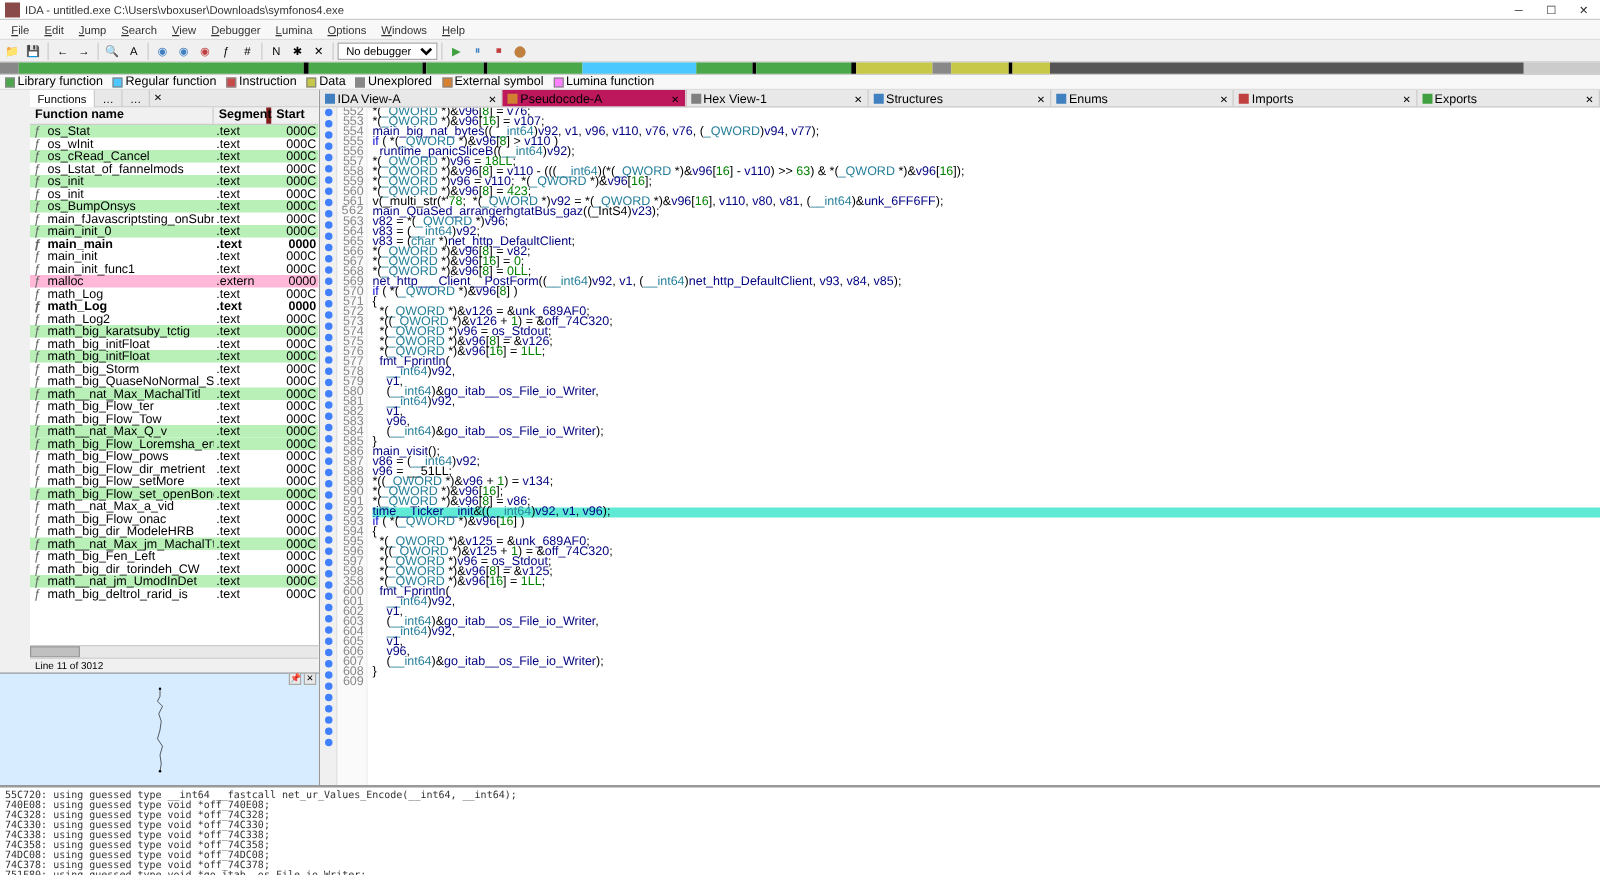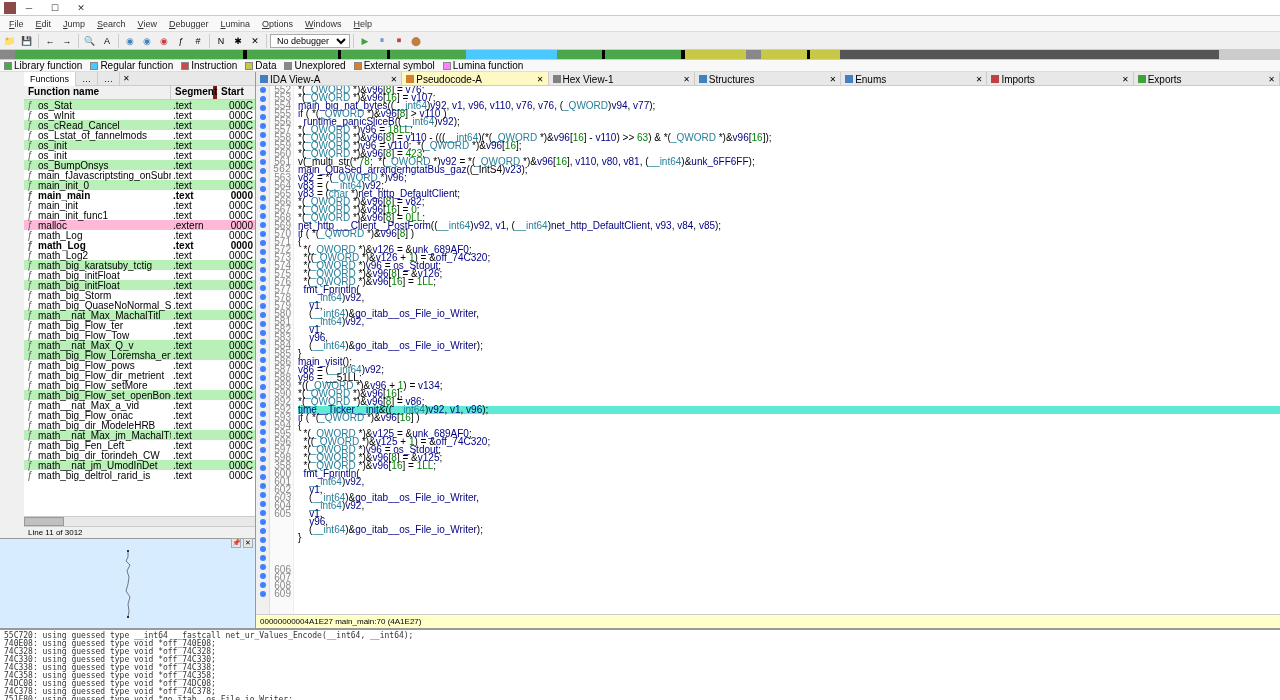--- a/index.html
+++ b/index.html
@@ -45,21 +45,21 @@
 .func-scroll-thumb { width: 40px; background: #c0c0c0; border: 1px solid #999; }
 .func-status { height: 12px; background: #f0f0f0; border-top: 1px solid #ccc; font-size: 8px; padding: 0 4px; line-height: 12px; }
 .graph-pane { height: 90px; background: #d8ecff; border-top: 1px solid #999; position: relative; }
 .graph-tabs { position: absolute; top: -1px; right: 2px; display: flex; gap: 2px; }
 .graph-tab { width: 10px; height: 10px; font-size: 7px; background: #e8e8e8; border: 1px solid #aaa; text-align: center; cursor: pointer; }
 .graph-content { width: 100%; height: 100%; display: flex; align-items: center; justify-content: center; }
 .graph-svg { width: 20px; height: 70px; }
 .right-pane { flex: 1; display: flex; flex-direction: column; background: #fff; }
 .right-tabs { height: 14px; background: #e8e8e8; display: flex; border-bottom: 1px solid #ccc; overflow: hidden; }
 .right-tab { flex: 1; min-width: 0; display: flex; align-items: center; padding: 0 4px; font-size: 8px; border-right: 1px solid #ccc; gap: 2px; cursor: pointer; height: 14px; }
-.right-tab.active { background: #fef9c3; }
+.right-tab.active { background: #be185d; }
 .rt-icon { width: 8px; height: 8px; }
 .rt-close { font-size: 8px; margin-left: auto; }
 .code-area { flex: 1; display: flex; overflow: hidden; font-family: Consolas, monospace; font-size: 8px; line-height: 8px; }
 .gutter { width: 14px; background: #f0f0f0; border-right: 1px solid #ddd; }
 .gutter-dot { width: 6px; height: 6px; border-radius: 50%; background: #4080ff; margin: 1px auto; }
 .linenums { width: 24px; background: #fafafa; color: #888; text-align: right; padding-right: 2px; border-right: 1px solid #eee; }
 .code-body { flex: 1; overflow: auto; padding-left: 4px; white-space: pre; }
 .code-line { height: 8px; }
 .code-line.hl { background: #5eead4; }
 .c-kw { color: #0000cc; }
@@ -71,20 +71,21 @@
 .output-tabs { height: 12px; background: #e8e8e8; display: flex; align-items: center; border-bottom: 1px solid #ccc; }
 .output-tab { padding: 0 6px; font-size: 8px; }
 .output-tab-controls { margin-left: auto; display: flex; gap: 2px; padding-right: 2px; }
 .output-body { flex: 1; overflow: auto; font-family: Consolas, monospace; font-size: 8px; line-height: 8px; padding: 2px 4px; white-space: pre; color: #333; }
 </style>
 </head>
 <body>
 
 <div class="titlebar">
   <div class="titlebar-icon"></div>
+  <div class="titlebar-text">IDA - untitled.exe C:\Users\vboxuser\Downloads\symfonos4.exe</div>
   <div class="titlebar-btns">
     <div class="titlebar-btn">─</div>
     <div class="titlebar-btn">☐</div>
     <div class="titlebar-btn">✕</div>
   </div>
 </div>
 
 <div class="menubar" id="menubar">
     <div class="menu-item">File</div>
     <div class="menu-item">Edit</div>
@@ -690,43 +691,42 @@
           <div style="height: 8px;">581</div>
           <div style="height: 8px;">582</div>
           <div style="height: 8px;">583</div>
           <div style="height: 8px;">584</div>
           <div style="height: 8px;">585</div>
           <div style="height: 8px;">586</div>
           <div style="height: 8px;">587</div>
           <div style="height: 8px;">588</div>
           <div style="height: 8px;">589</div>
           <div style="height: 8px;">590</div>
-          <div style="height: 8px;">892</div>
+          <div style="height: 8px;">591</div>
           <div style="height: 8px;">592</div>
           <div style="height: 8px;">593</div>
           <div style="height: 8px;">594</div>
           <div style="height: 8px;">595</div>
           <div style="height: 8px;">596</div>
           <div style="height: 8px;">597</div>
           <div style="height: 8px;">598</div>
           <div style="height: 8px;">358</div>
           <div style="height: 8px;">600</div>
           <div style="height: 8px;">601</div>
           <div style="height: 8px;">602</div>
-          <div style="height: 8px; font-style: italic;">603</div>
+          <div style="height: 8px;">603</div>
           <div style="height: 8px;">604</div>
           <div style="height: 8px;">605</div>
-          <div style="height: 8px; margin-top: 48px;">606</div>
+          <div style="height: 8px;">606</div>
           <div style="height: 8px;">607</div>
           <div style="height: 8px;">608</div>
           <div style="height: 8px;">609</div>
         </div>
       <div class="code-body" id="codebody"><div class="code-line">*(<span class="c-type">_QWORD</span> *)&amp;<span class="c-fn">v96</span>[<span class="c-num">8</span>] = <span class="c-fn">v76</span>;</div><div class="code-line">*(<span class="c-type">_QWORD</span> *)&amp;<span class="c-fn">v96</span>[<span class="c-num">16</span>] = <span class="c-fn">v107</span>;</div><div class="code-line"><span class="c-fn">main_big_nat_bytes</span>((<span class="c-type">__int64</span>)<span class="c-fn">v92</span>, <span class="c-fn">v1</span>, <span class="c-fn">v96</span>, <span class="c-fn">v110</span>, <span class="c-fn">v76</span>, <span class="c-fn">v76</span>, (<span class="c-type">_QWORD</span>)<span class="c-fn">v94</span>, <span class="c-fn">v77</span>);</div><div class="code-line"><span class="c-kw">if</span> ( *(<span class="c-type">_QWORD</span> *)&amp;<span class="c-fn">v96</span>[<span class="c-num">8</span>] &gt; <span class="c-fn">v110</span> )</div><div class="code-line">  <span class="c-fn">runtime_panicSliceB</span>((<span class="c-type">__int64</span>)<span class="c-fn">v92</span>);</div><div class="code-line">*(<span class="c-type">_QWORD</span> *)<span class="c-fn">v96</span> = <span class="c-num">18LL</span>;</div><div class="code-line">*(<span class="c-type">_QWORD</span> *)&amp;<span class="c-fn">v96</span>[<span class="c-num">8</span>] = <span class="c-fn">v110</span> - (((<span class="c-type">__int64</span>)(*(<span class="c-type">_QWORD</span> *)&amp;<span class="c-fn">v96</span>[<span class="c-num">16</span>] - <span class="c-fn">v110</span>) &gt;&gt; <span class="c-num">63</span>) &amp; *(<span class="c-type">_QWORD</span> *)&amp;<span class="c-fn">v96</span>[<span class="c-num">16</span>]);</div><div class="code-line">*(<span class="c-type">_QWORD</span> *)<span class="c-fn">v96</span> = <span class="c-fn">v110</span>;  *(<span class="c-type">_QWORD</span> *)&amp;<span class="c-fn">v96</span>[<span class="c-num">16</span>];</div><div class="code-line">*(<span class="c-type">_QWORD</span> *)&amp;<span class="c-fn">v96</span>[<span class="c-num">8</span>] = <span class="c-num">423</span>;</div><div class="code-line">v(_multi_str(*'<span class="c-num">78</span>;  *(<span class="c-type">_QWORD</span> *)<span class="c-fn">v92</span> = *(<span class="c-type">_QWORD</span> *)&amp;<span class="c-fn">v96</span>[<span class="c-num">16</span>], <span class="c-fn">v110</span>, <span class="c-fn">v80</span>, <span class="c-fn">v81</span>, (<span class="c-type">__int64</span>)&amp;<span class="c-fn">unk_6FF6FF</span>);</div><div class="code-line"><span class="c-fn">main_QuaSed_arrangerhgtatBus_gaz</span>((_IntS4)<span class="c-fn">v23</span>);</div><div class="code-line"><span class="c-fn">v82</span> = *(<span class="c-type">_QWORD</span> *)<span class="c-fn">v96</span>;</div><div class="code-line"><span class="c-fn">v83</span> = (<span class="c-type">__int64</span>)<span class="c-fn">v92</span>;</div><div class="code-line"><span class="c-fn">v83</span> = (<span class="c-type">char</span> *)<span class="c-fn">net_http_DefaultClient</span>;</div><div class="code-line">*(<span class="c-type">_QWORD</span> *)&amp;<span class="c-fn">v96</span>[<span class="c-num">8</span>] = <span class="c-fn">v82</span>;</div><div class="code-line">*(<span class="c-type">_QWORD</span> *)&amp;<span class="c-fn">v96</span>[<span class="c-num">16</span>] = <span class="c-num">0</span>;</div><div class="code-line">*(<span class="c-type">_QWORD</span> *)&amp;<span class="c-fn">v96</span>[<span class="c-num">8</span>] = <span class="c-num">0LL</span>;</div><div class="code-line"><span class="c-fn">net_http___Client__PostForm</span>((<span class="c-type">__int64</span>)<span class="c-fn">v92</span>, <span class="c-fn">v1</span>, (<span class="c-type">__int64</span>)<span class="c-fn">net_http_DefaultClient</span>, <span class="c-fn">v93</span>, <span class="c-fn">v84</span>, <span class="c-fn">v85</span>);</div><div class="code-line"><span class="c-kw">if</span> ( *(<span class="c-type">_QWORD</span> *)&amp;<span class="c-fn">v96</span>[<span class="c-num">8</span>] )</div><div class="code-line">{</div><div class="code-line">  *(<span class="c-type">_QWORD</span> *)&amp;<span class="c-fn">v126</span> = &amp;<span class="c-fn">unk_689AF0</span>;</div><div class="code-line">  *((<span class="c-type">_QWORD</span> *)&amp;<span class="c-fn">v126</span> + <span class="c-num">1</span>) = &amp;<span class="c-fn">off_74C320</span>;</div><div class="code-line">  *(<span class="c-type">_QWORD</span> *)<span class="c-fn">v96</span> = <span class="c-fn">os_Stdout</span>;</div><div class="code-line">  *(<span class="c-type">_QWORD</span> *)&amp;<span class="c-fn">v96</span>[<span class="c-num">8</span>] = &amp;<span class="c-fn">v126</span>;</div><div class="code-line">  *(<span class="c-type">_QWORD</span> *)&amp;<span class="c-fn">v96</span>[<span class="c-num">16</span>] = <span class="c-num">1LL</span>;</div><div class="code-line">  <span class="c-fn">fmt_Fprintln</span>(</div><div class="code-line">    <span class="c-type">__int64</span>)<span class="c-fn">v92</span>,</div><div class="code-line">    <span class="c-fn">v1</span>,</div><div class="code-line">    (<span class="c-type">__int64</span>)&amp;<span class="c-fn">go_itab__os_File_io_Writer</span>,</div><div class="code-line">    <span class="c-type">__int64</span>)<span class="c-fn">v92</span>,</div><div class="code-line">    <span class="c-fn">v1</span>,</div><div class="code-line">    <span class="c-fn">v96</span>,</div><div class="code-line">    (<span class="c-type">__int64</span>)&amp;<span class="c-fn">go_itab__os_File_io_Writer</span>);</div><div class="code-line">}</div><div class="code-line"><span class="c-fn">main_visit</span>();</div><div class="code-line"><span class="c-fn">v86</span> = (<span class="c-type">__int64</span>)<span class="c-fn">v92</span>;</div><div class="code-line"><span class="c-fn">v96</span> = __51LL;</div><div class="code-line">*((<span class="c-type">_QWORD</span> *)&amp;<span class="c-fn">v96</span> + <span class="c-num">1</span>) = <span class="c-fn">v134</span>;</div><div class="code-line">*(<span class="c-type">_QWORD</span> *)&amp;<span class="c-fn">v96</span>[<span class="c-num">16</span>];</div><div class="code-line">*(<span class="c-type">_QWORD</span> *)&amp;<span class="c-fn">v96</span>[<span class="c-num">8</span>] = <span class="c-fn">v86</span>;</div><div class="code-line hl"><span class="c-fn">time__Ticker__init</span>&amp;((<span class="c-type">__int64</span>)<span class="c-fn">v92</span>, <span class="c-fn">v1</span>, <span class="c-fn">v96</span>);</div><div class="code-line"><span class="c-kw">if</span> ( *(<span class="c-type">_QWORD</span> *)&amp;<span class="c-fn">v96</span>[<span class="c-num">16</span>] )</div><div class="code-line">{</div><div class="code-line">  *(<span class="c-type">_QWORD</span> *)&amp;<span class="c-fn">v125</span> = &amp;<span class="c-fn">unk_689AF0</span>;</div><div class="code-line">  *((<span class="c-type">_QWORD</span> *)&amp;<span class="c-fn">v125</span> + <span class="c-num">1</span>) = &amp;<span class="c-fn">off_74C320</span>;</div><div class="code-line">  *(<span class="c-type">_QWORD</span> *)<span class="c-fn">v96</span> = <span class="c-fn">os_Stdout</span>;</div><div class="code-line">  *(<span class="c-type">_QWORD</span> *)&amp;<span class="c-fn">v96</span>[<span class="c-num">8</span>] = &amp;<span class="c-fn">v125</span>;</div><div class="code-line">  *(<span class="c-type">_QWORD</span> *)&amp;<span class="c-fn">v96</span>[<span class="c-num">16</span>] = <span class="c-num">1LL</span>;</div><div class="code-line">  <span class="c-fn">fmt_Fprintln</span>(</div><div class="code-line">    <span class="c-type">__int64</span>)<span class="c-fn">v92</span>,</div><div class="code-line">    <span class="c-fn">v1</span>,</div><div class="code-line">    (<span class="c-type">__int64</span>)&amp;<span class="c-fn">go_itab__os_File_io_Writer</span>,</div><div class="code-line">    <span class="c-type">__int64</span>)<span class="c-fn">v92</span>,</div><div class="code-line">    <span class="c-fn">v1</span>,</div><div class="code-line">    <span class="c-fn">v96</span>,</div><div class="code-line">    (<span class="c-type">__int64</span>)&amp;<span class="c-fn">go_itab__os_File_io_Writer</span>);</div><div class="code-line">}</div><div class="code-line"></div></div>
     </div>
-    <div class="code-status">00000000004A1E27 main_main:70 (4A1E27)</div>
   </div>
 </div>
 
 <div class="output-pane">
   <div class="output-body" id="outputbody">55C720: using guessed type __int64 __fastcall net_ur_Values_Encode(__int64, __int64);
 740E08: using guessed type void *off_740E08;
 74C328: using guessed type void *off_74C328;
 74C330: using guessed type void *off_74C330;
 74C338: using guessed type void *off_74C338;
 74C358: using guessed type void *off_74C358;

